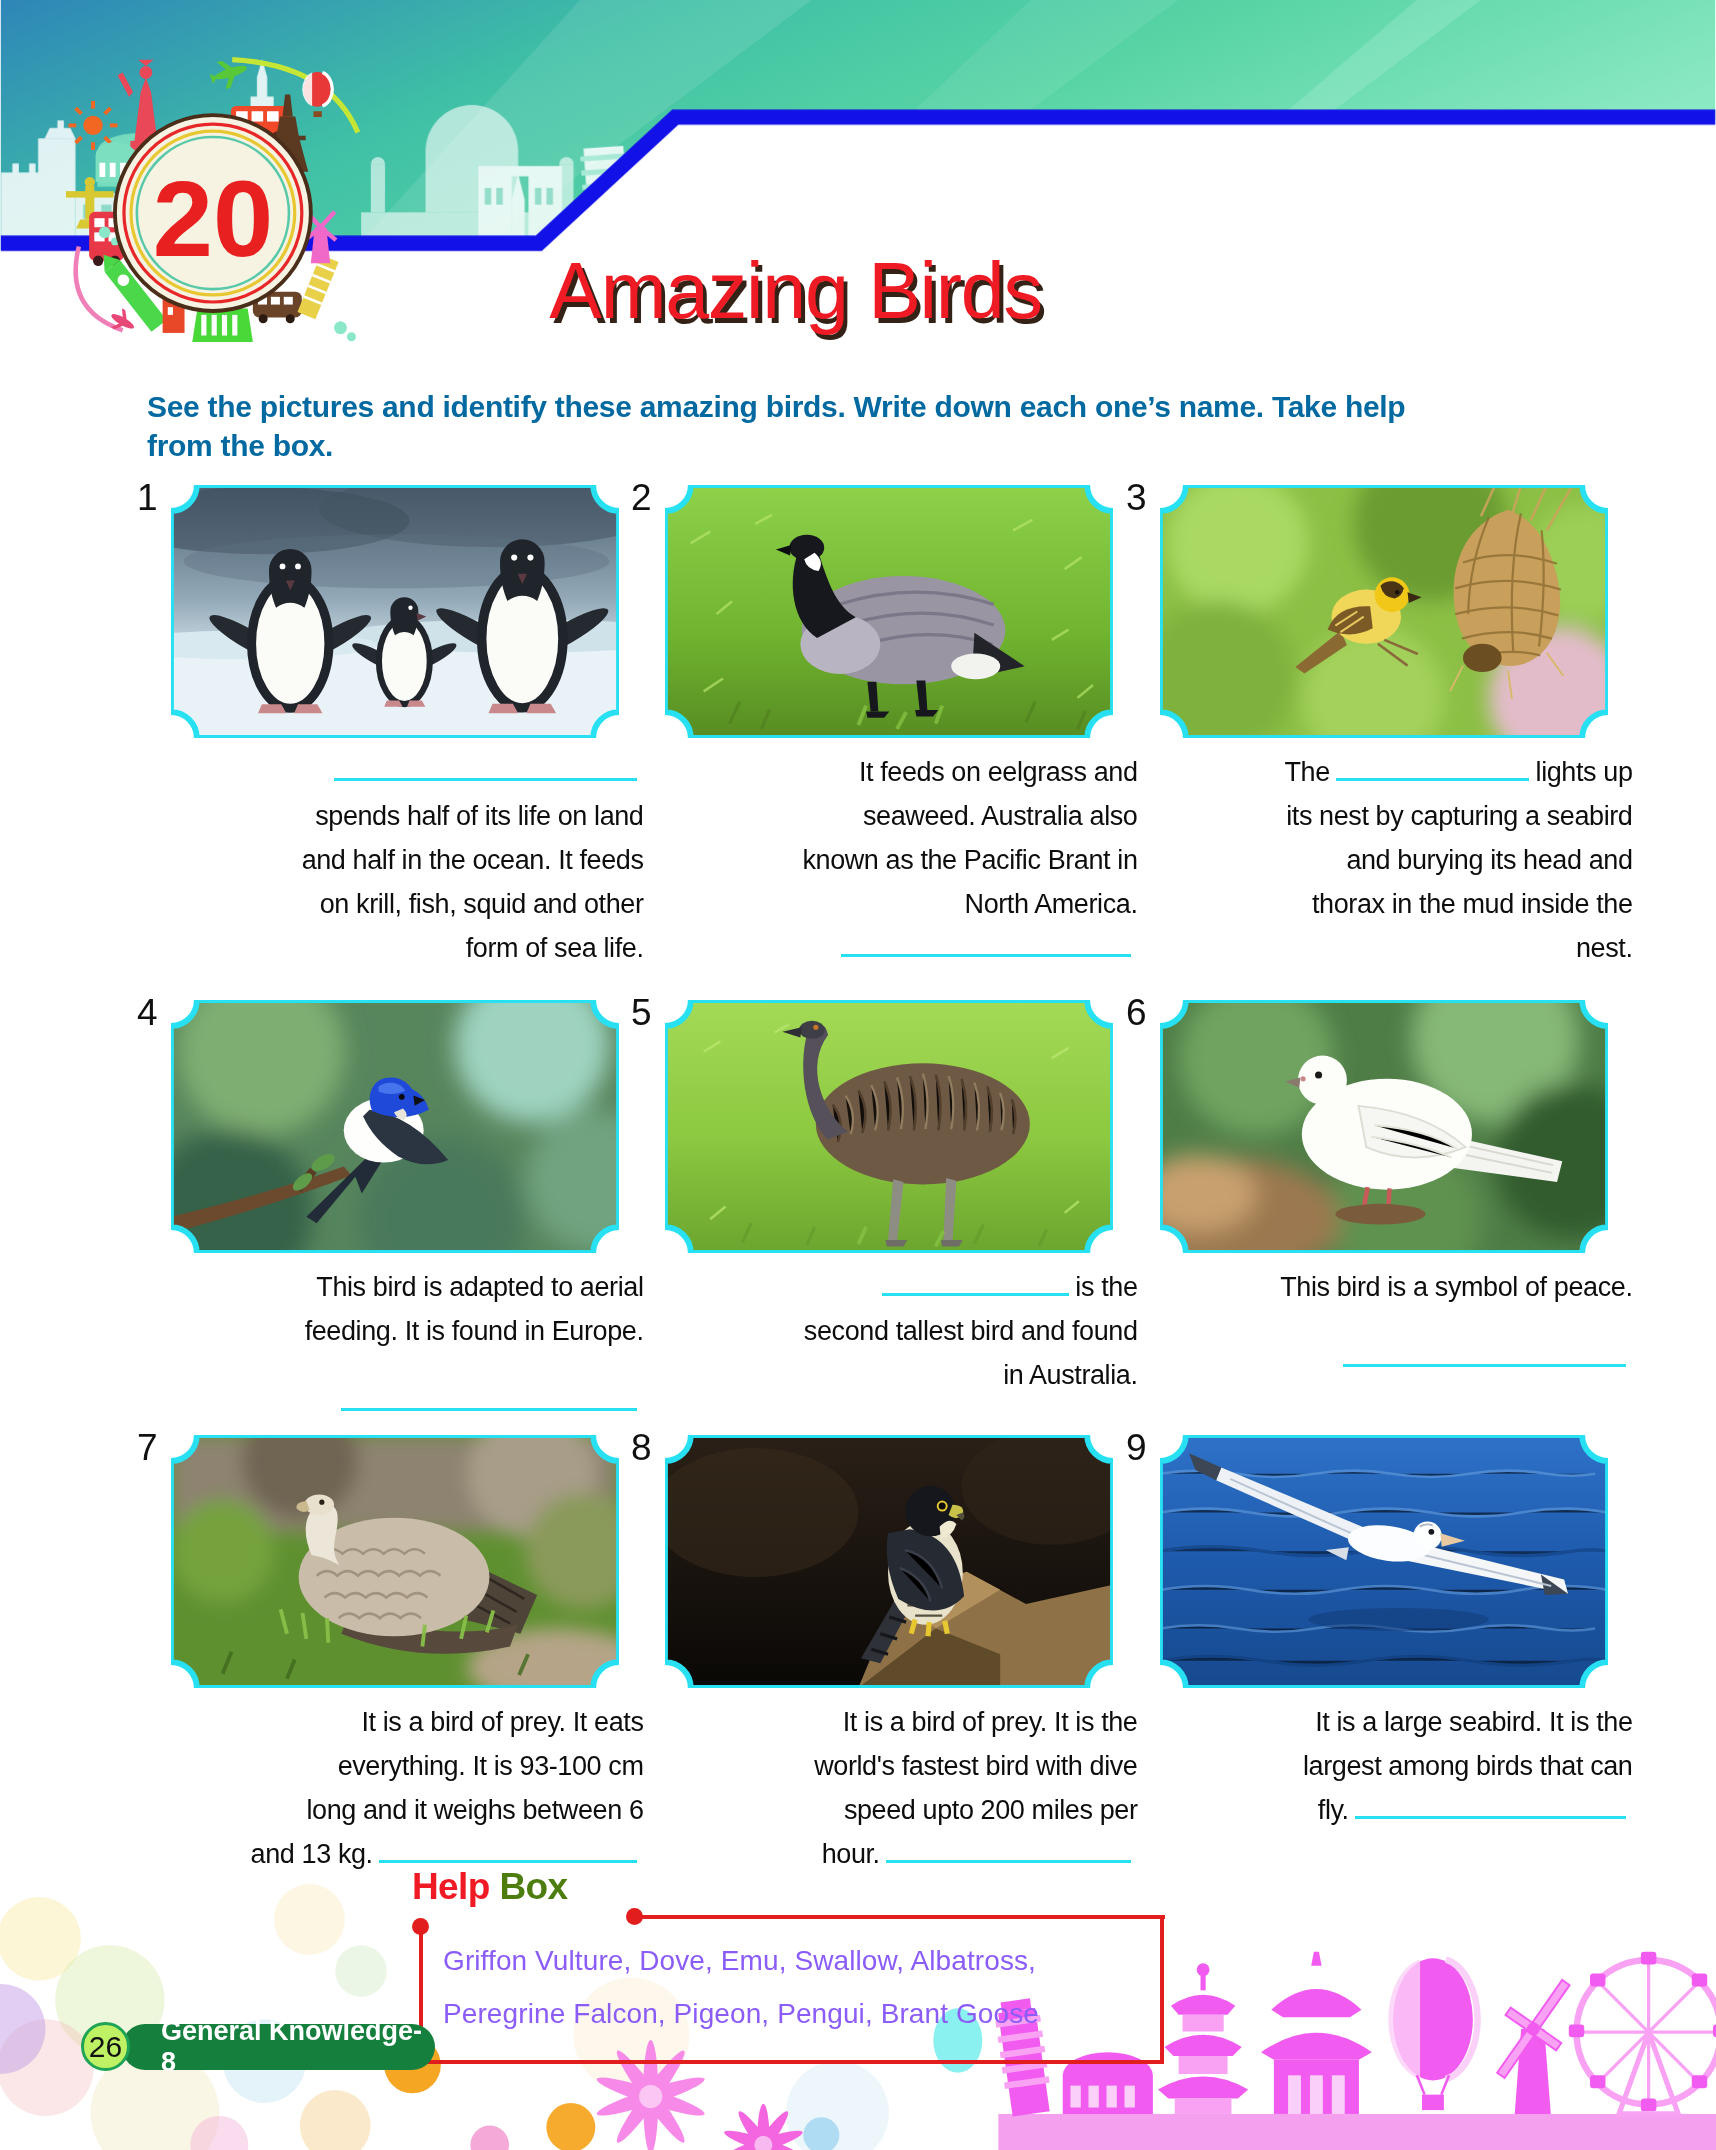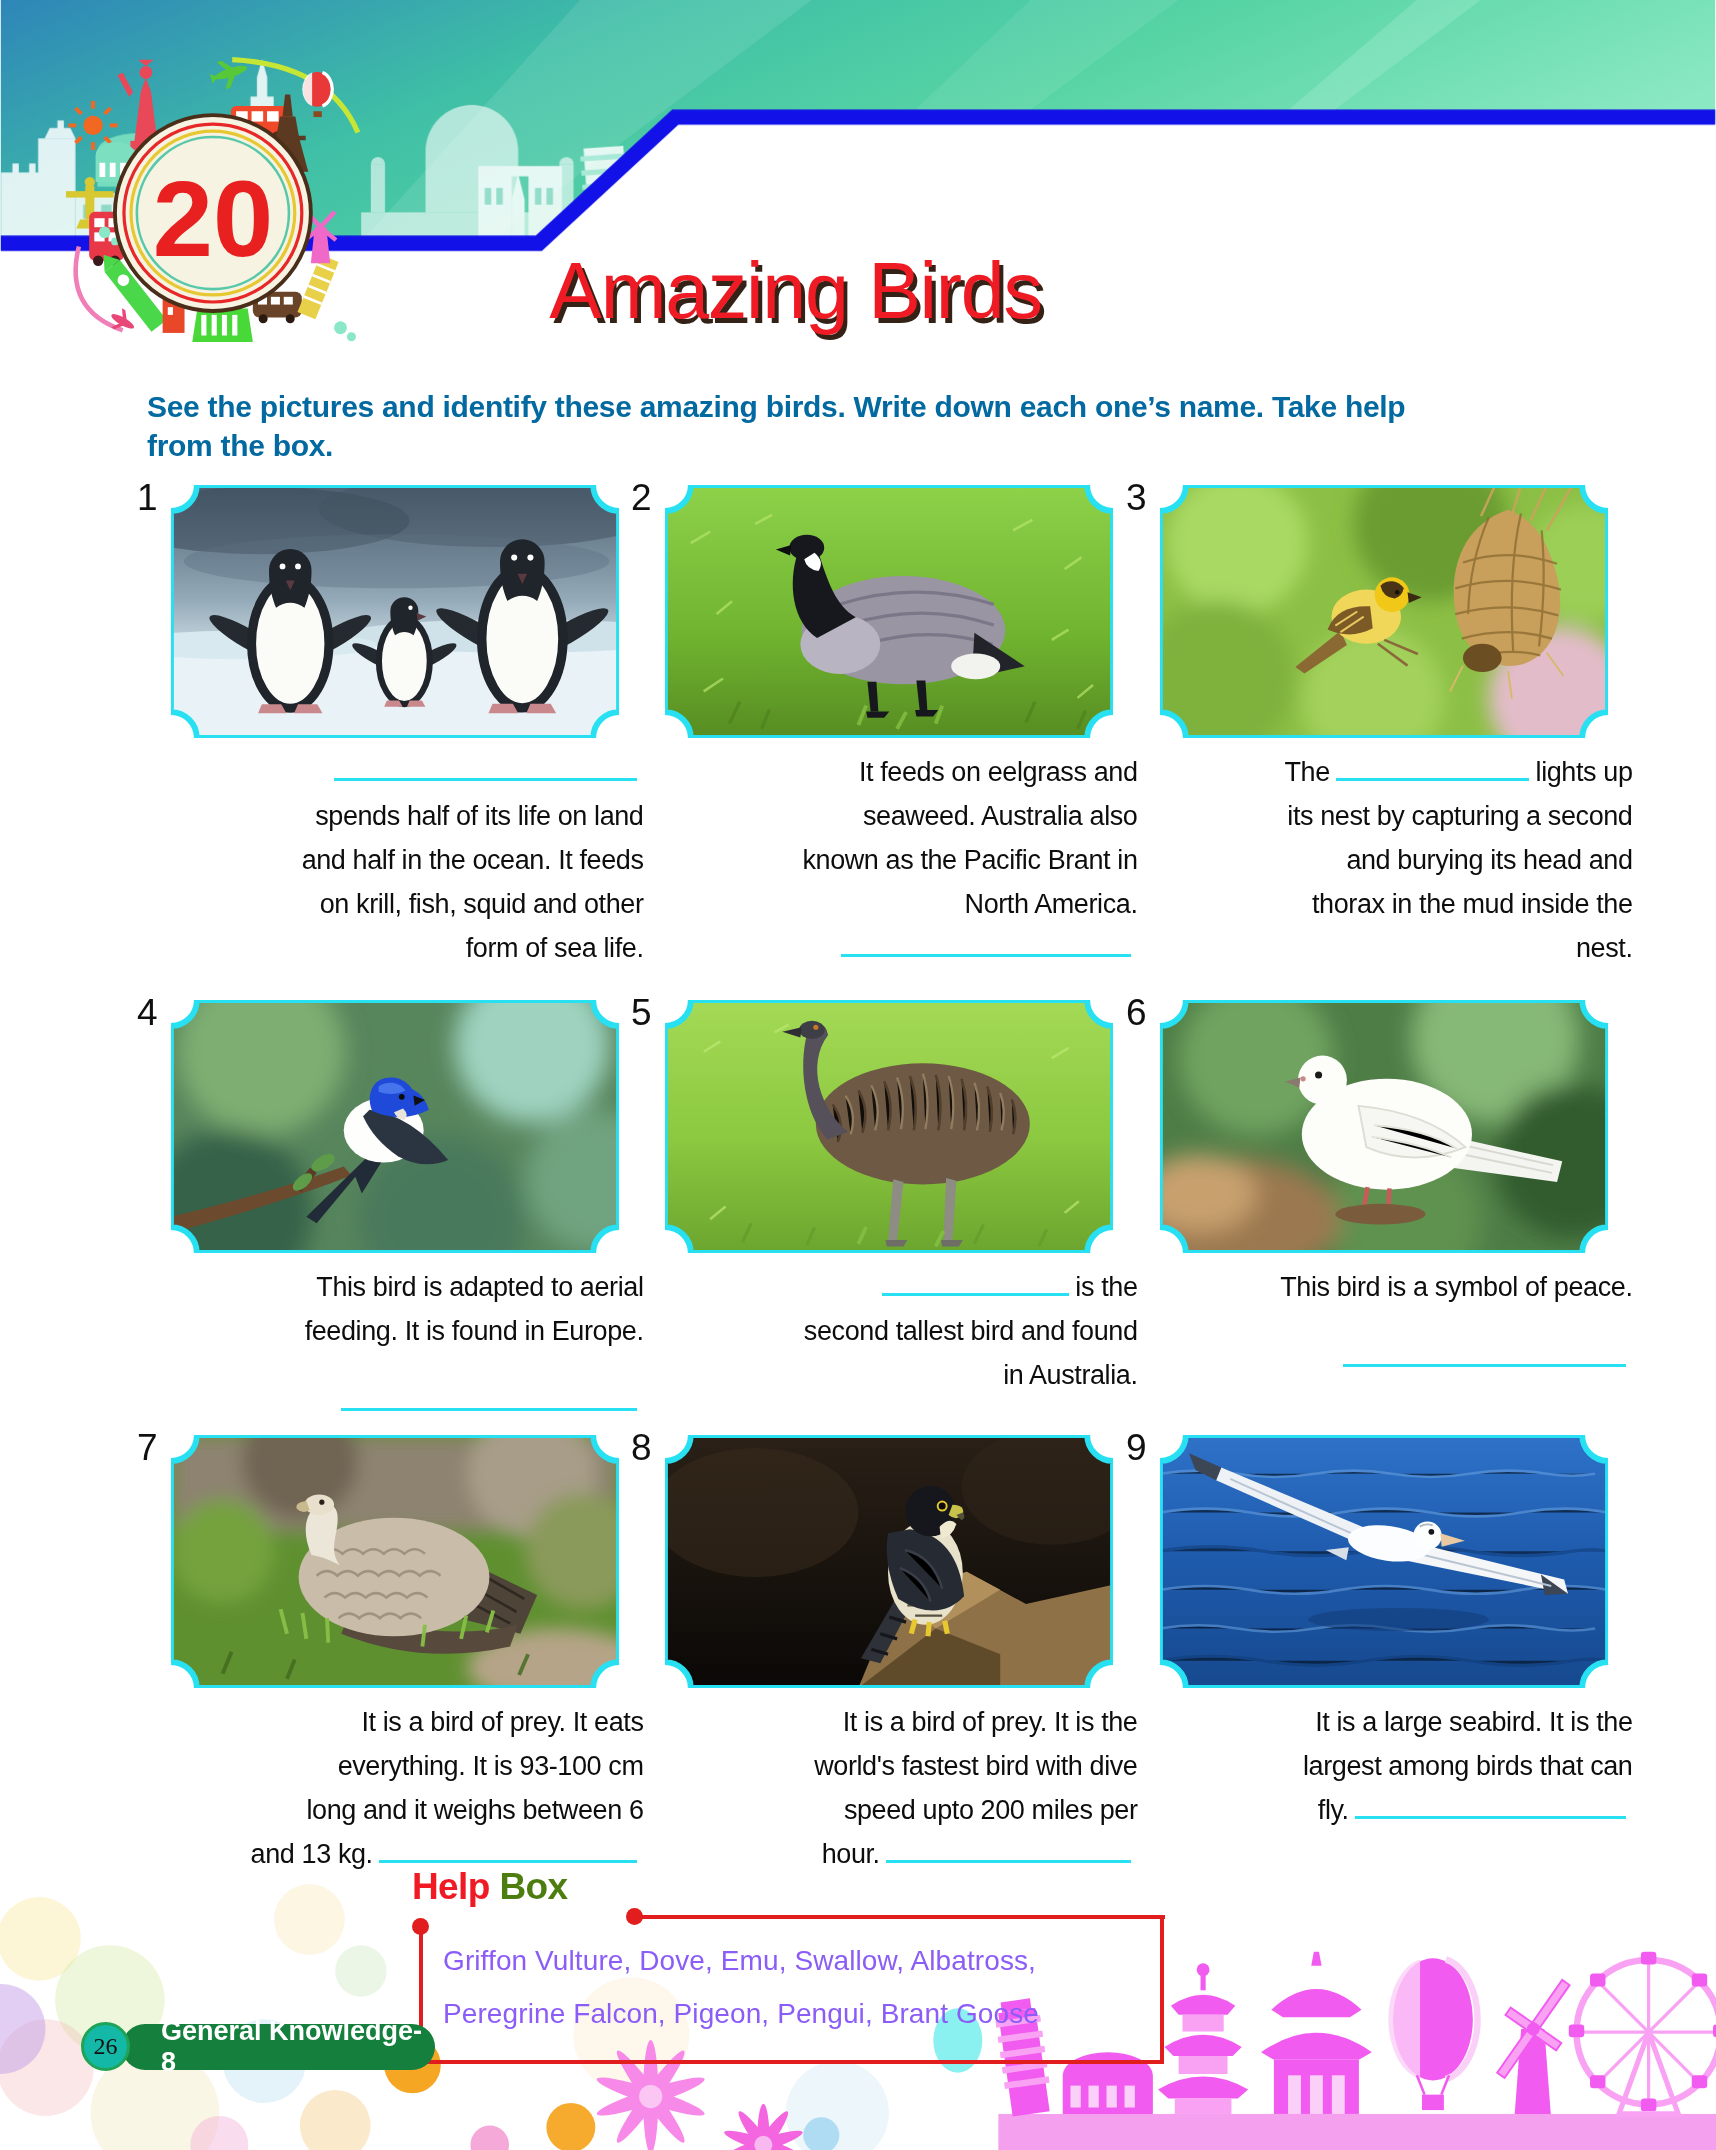--- a/index.html
+++ b/index.html
@@ -29,23 +29,23 @@
 
   
   .hb-seg{position:absolute;background:#e21d1d;}
   .hb-dot{position:absolute;width:17.4px;height:17.4px;border-radius:50%;background:#e21d1d;}
   .hb-title{position:absolute;left:412px;top:1866px;font-size:37px;font-weight:800;letter-spacing:-0.6px;}
   .hb-title .w1{color:#ef1a24;} .hb-title .w2{color:#4d7c0f;}
   .hb-text{position:absolute;left:443px;top:1934px;width:702px;font-size:28px;line-height:53px;
     color:#8b5cf6;letter-spacing:0.1px;}
 
   
-  .pg-circle{left:81px;top:2022px;width:43px;height:43px;border-radius:50%;background:#14b8a6;
+  .pg-circle{left:81px;top:2022px;width:43px;height:43px;border-radius:50%;background:#bef264;
     border:3.9px solid #1fa456;display:flex;align-items:center;justify-content:center;
-    font-family:Liberation Serif, serif;font-size:24px;color:#111;z-index:6;}
+    font-family:Liberation Sans, sans-serif;font-size:30px;color:#111;z-index:6;}
   .pg-pill{left:122px;top:2024px;width:313px;height:46px;background:#15803d;border-radius:23px;
     color:#fff;font-size:27px;font-weight:700;display:flex;align-items:center;justify-content:center;
     padding-left:39px;box-sizing:border-box;z-index:5;}
 </style>
 </head>
 <body>
 
 <div class="page">
 
   <svg class="abs hdr-bg" width="1716" height="399" viewBox="0 0 2664 620">
@@ -450,21 +450,21 @@
                 <path d="M28,44 L80,66"></path>
                 <path d="M18,50 L64,84"></path>
               </g>
           </g>
         </g>
         <path d="M40,0 H655 A40,40 0 0 0 695,40 V352 A40,40 0 0 0 655,392 H40 A40,40 0 0 0 0,352 V40 A40,40 0 0 0 40,0 Z" fill="none" stroke="#27e0f2" stroke-width="9"></path>
       </svg>
     </div>
     <div class="caption">
         <div class="cap-line"><span>The</span><span class="blank" style="width: 193px;"></span><span>lights up</span></div>
-        <div class="cap-line"><span>its nest by capturing a second</span></div>
+        <div class="cap-line"><span>its nest by capturing a seabird</span></div>
         <div class="cap-line"><span>and burying its head and</span></div>
         <div class="cap-line"><span>thorax in the mud inside the</span></div>
         <div class="cap-line"><span>nest.</span></div>
       </div>
   </div>
 
   <div class="card" style="left:171px;top:1000px">
     <span class="num">4</span>
     <div class="photo">
       <svg width="448" height="253" viewBox="0 0 695 392">

